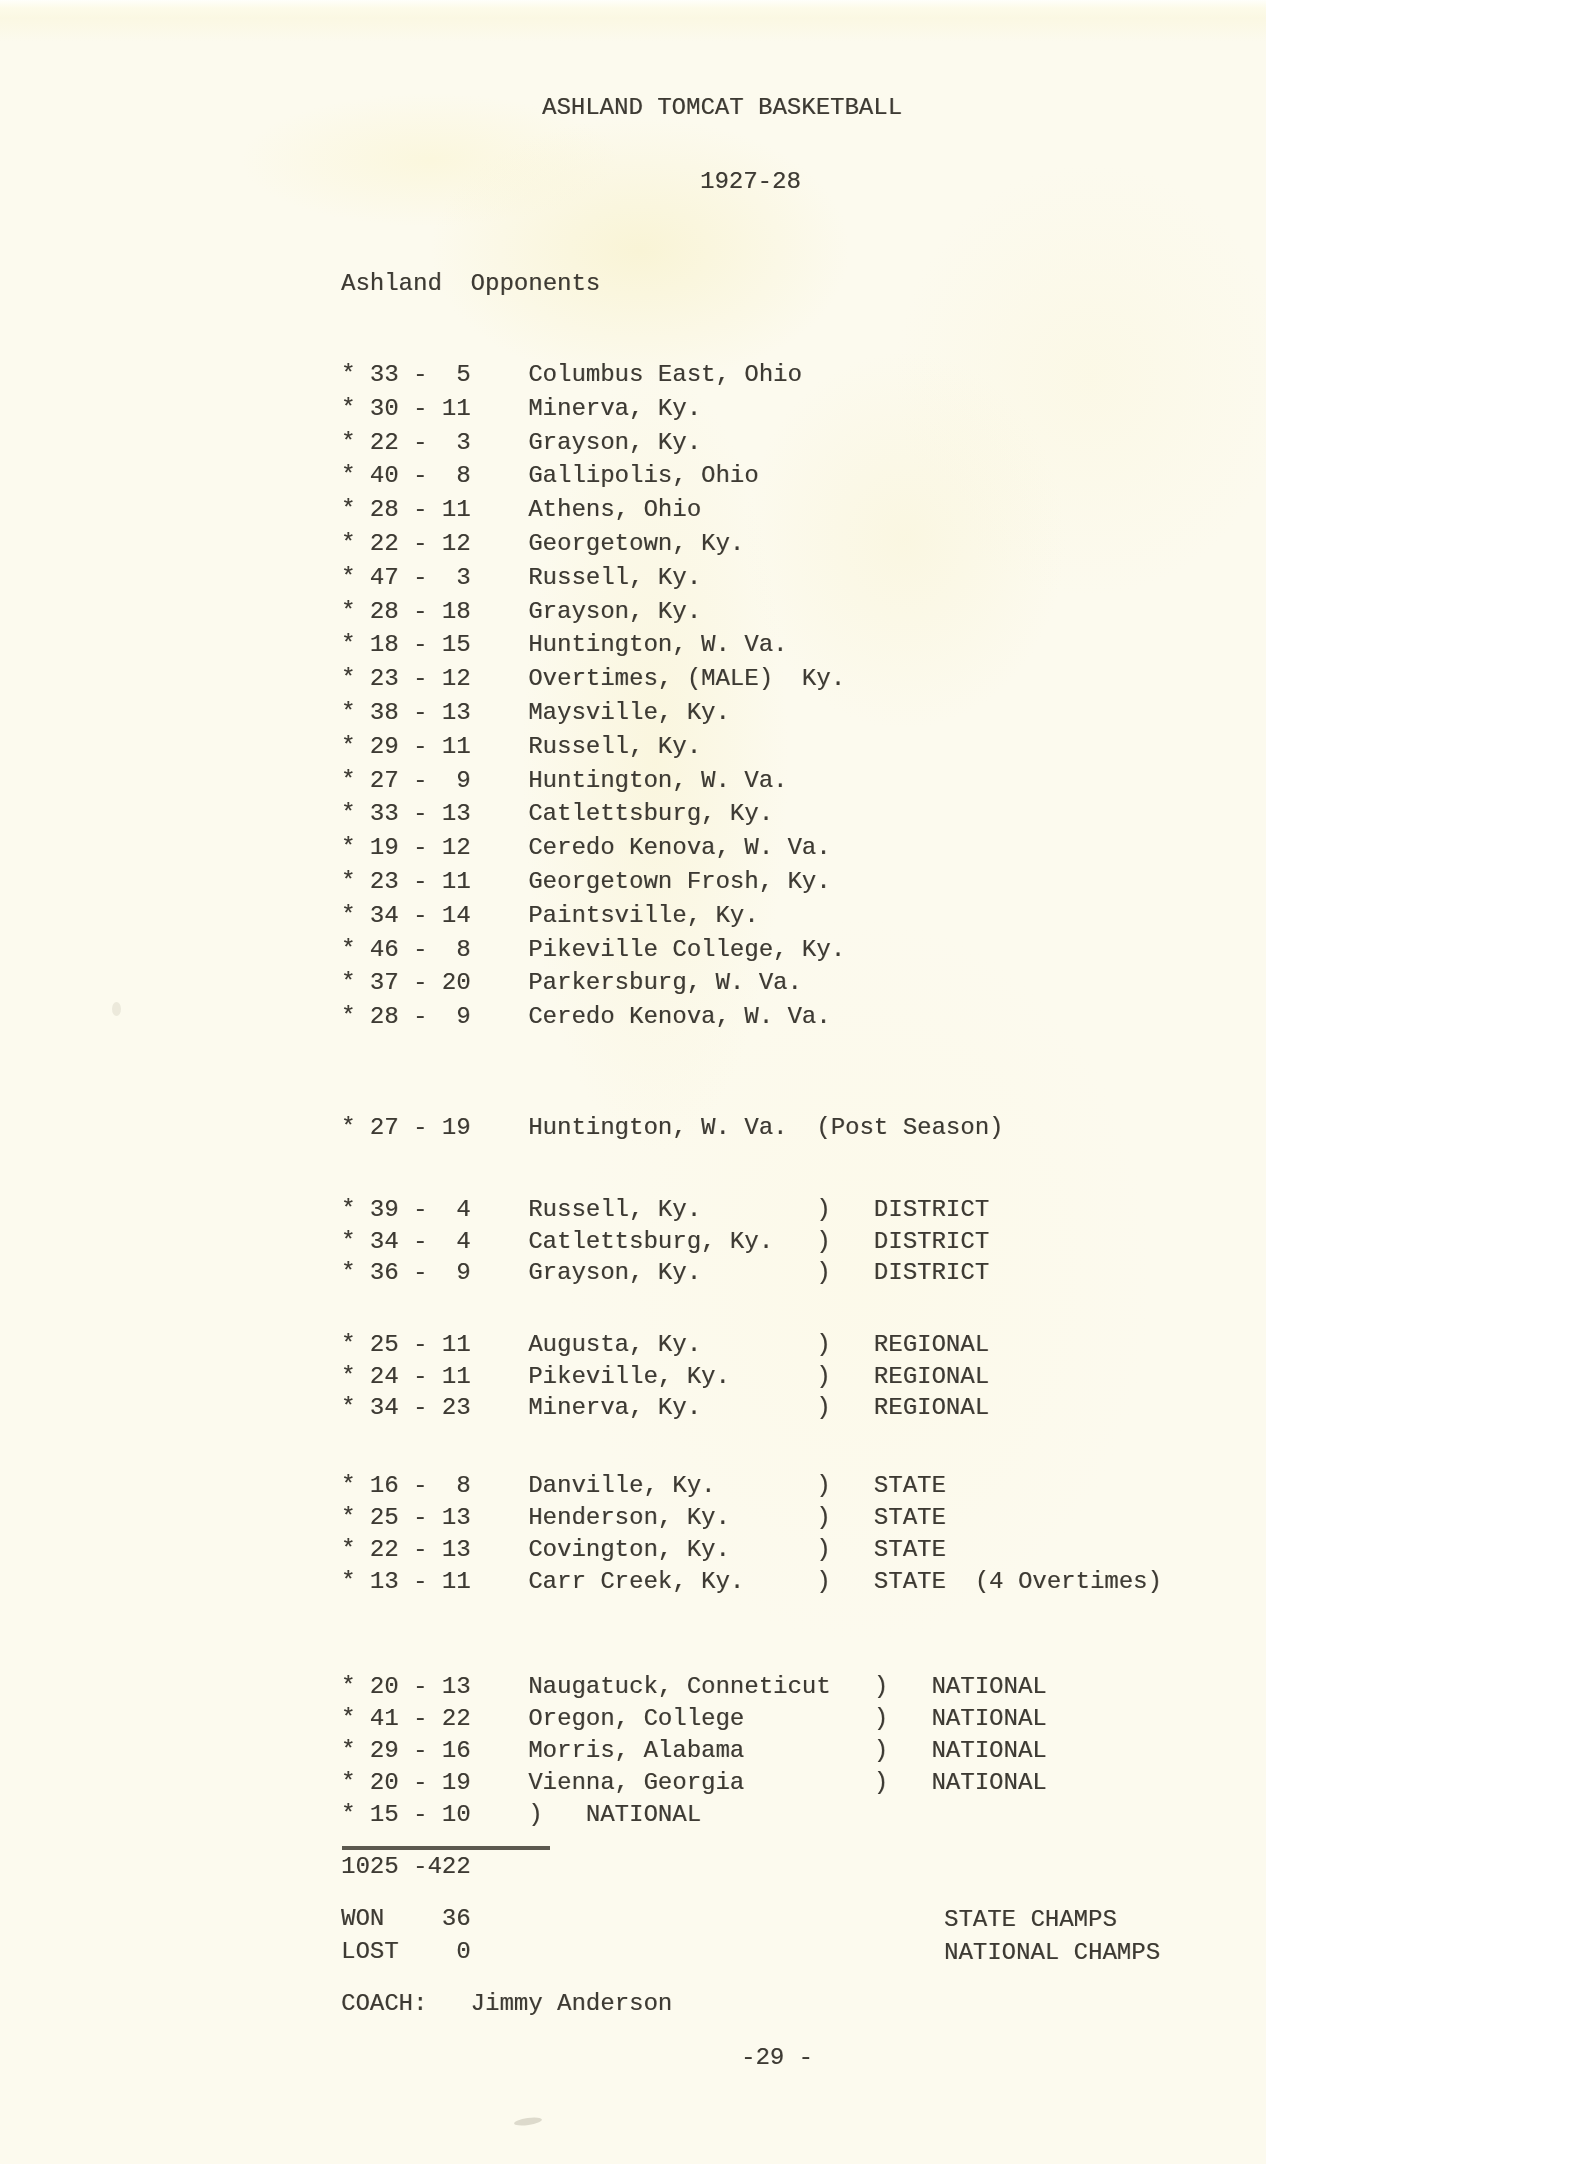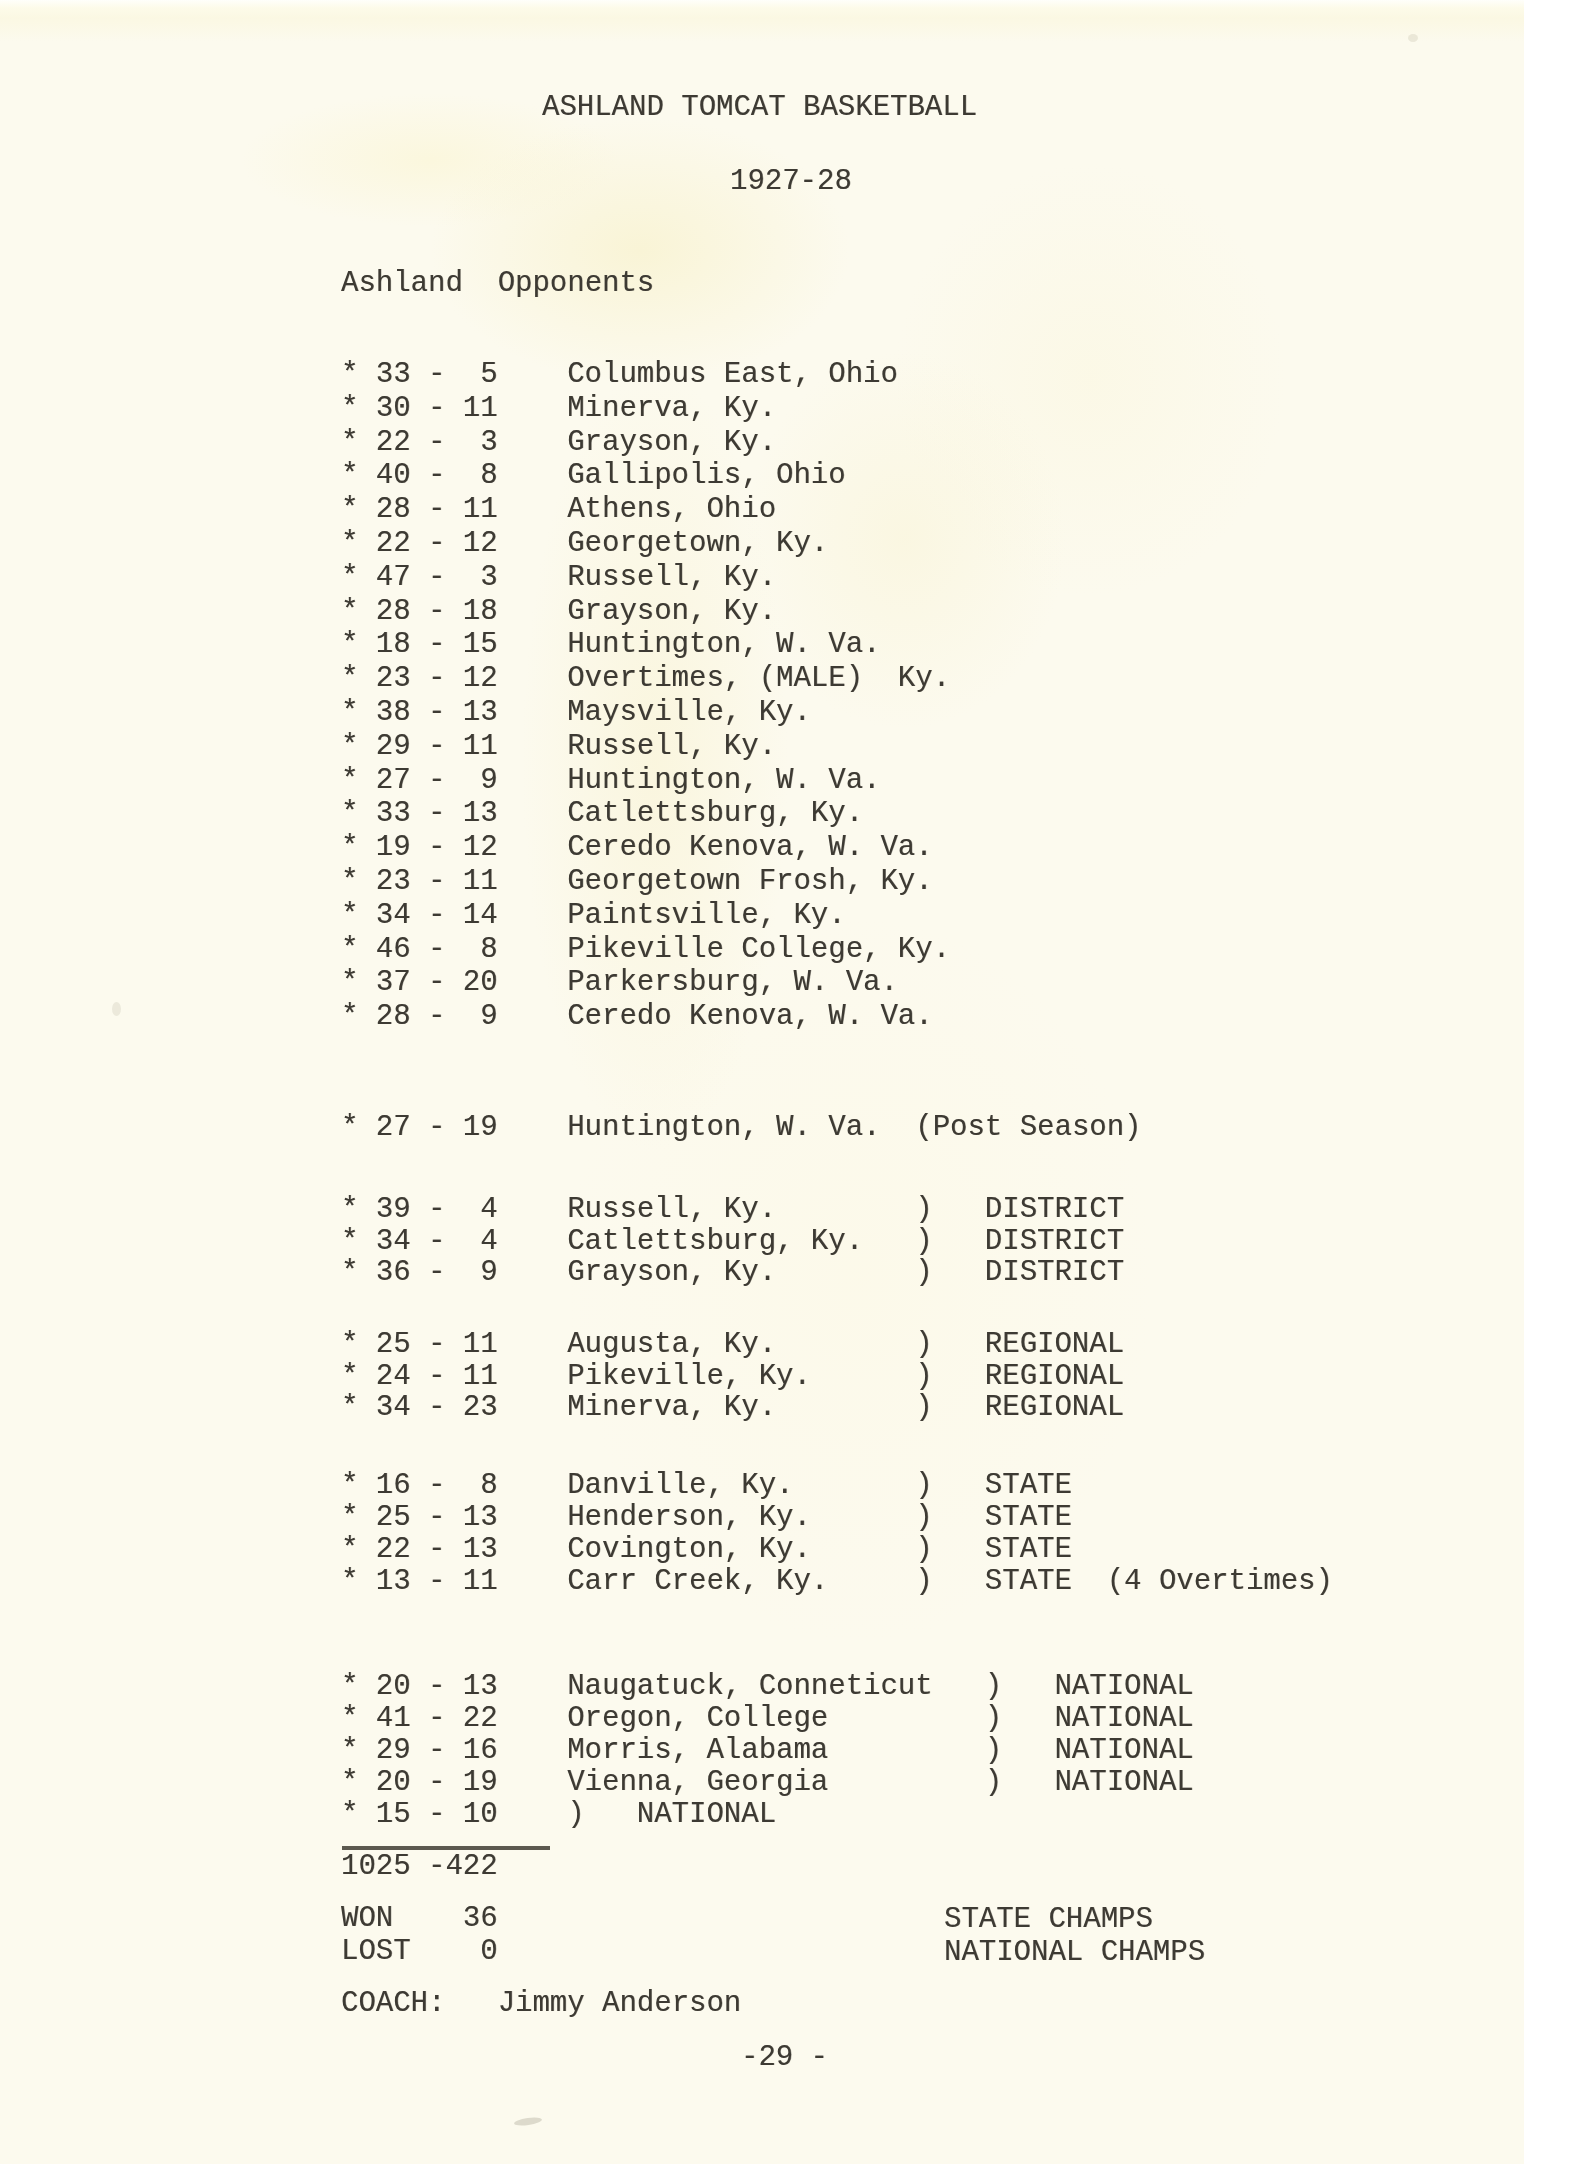--- a/index.html
+++ b/index.html
@@ -1,22 +1,22 @@
 <!DOCTYPE html>
 <html><head>
 <meta charset="utf-8">
 <style>
   * { margin:0; padding:0; box-sizing:border-box; }
   html,body { width:1590px; height:2164px; }
   body { font-family:"Liberation Mono","DejaVu Sans Mono",monospace; }
 
   .page {
-    position:relative; width:1524px; height:2164px; overflow:hidden;
+    position:relative; width:1266px; height:2164px; overflow:hidden;
     color:#3d3a33;
-    font-size:29px; line-height:33px;
+    font-size:24px; line-height:33px;
     background-color:#fcfaee;
     background-image:
       linear-gradient(180deg, rgba(255,255,251,0.95) 0px, rgba(253,251,232,0.8) 8px, rgba(250,246,218,0.55) 18px, rgba(252,250,238,0) 42px),
       radial-gradient(ellipse 300px 190px at 640px 250px, rgba(247,240,198,0.60), rgba(247,240,198,0) 70%),
       radial-gradient(ellipse 190px 560px at 655px 760px, rgba(248,241,205,0.48), rgba(248,241,205,0) 70%),
       radial-gradient(ellipse 230px 270px at 905px 540px, rgba(248,242,208,0.42), rgba(248,242,208,0) 70%),
       radial-gradient(ellipse 280px 310px at 1090px 380px, rgba(250,245,216,0.35), rgba(250,245,216,0) 70%),
       radial-gradient(ellipse 270px 95px  at 430px 160px, rgba(250,244,205,0.50), rgba(250,244,205,0) 70%),
       radial-gradient(ellipse 420px 520px at 860px 1280px, rgba(252,248,224,0.30), rgba(252,248,224,0) 70%);
     text-shadow:0.5px 0.3px 0 rgba(61,58,51,0.45);
@@ -39,21 +39,21 @@
   .post .note { margin-left:0; }
 
   .regular  { top:358px;  line-height:33.8px; }
   .post     { top:1111px; line-height:33px; }
   .district { top:1194px; line-height:31.5px; }
   .regional { top:1329px; line-height:31.5px; }
   .state    { top:1470px; line-height:32px; }
   .national { top:1671px; line-height:32px; }
 
   .title    { top:91px;  left:542px; }
-  .season   { top:165px; left:730px; }
+  .season   { top:165px; left:700px; }
   .colhead  { top:267px; left:341px;font-family:Liberation Mono, monospace; }
 
   .total-rule { position:absolute; top:1846px; left:342px; width:208px; height:0;
                 border-top:4px solid rgba(64,60,50,0.85); }
   .total      { top:1850px; left:341px; }
 
   .record { top:1902px; line-height:33px; }
   .wl-lbl { width:7ch; }
   .wl-val { width:2ch; text-align:right; }
   .champs { top:1903px; left:944px; line-height:33px; }

